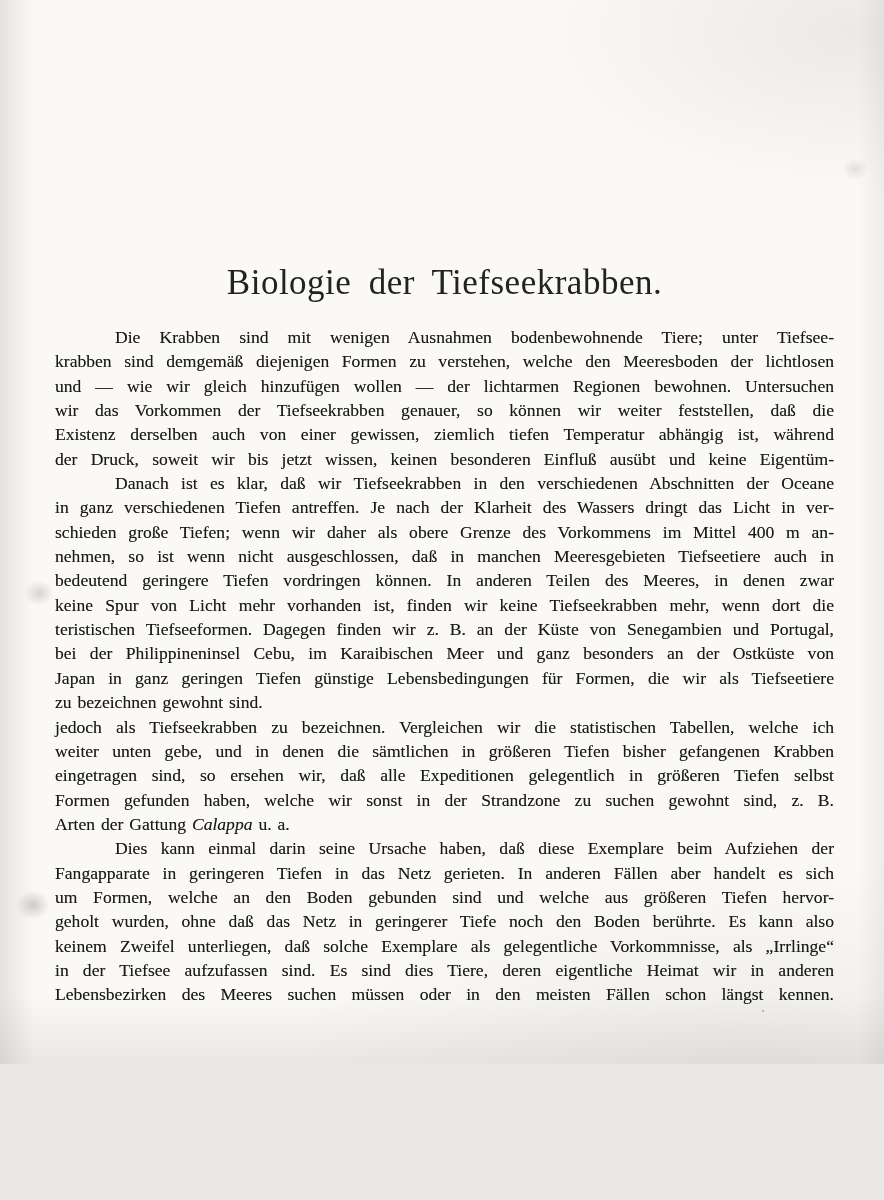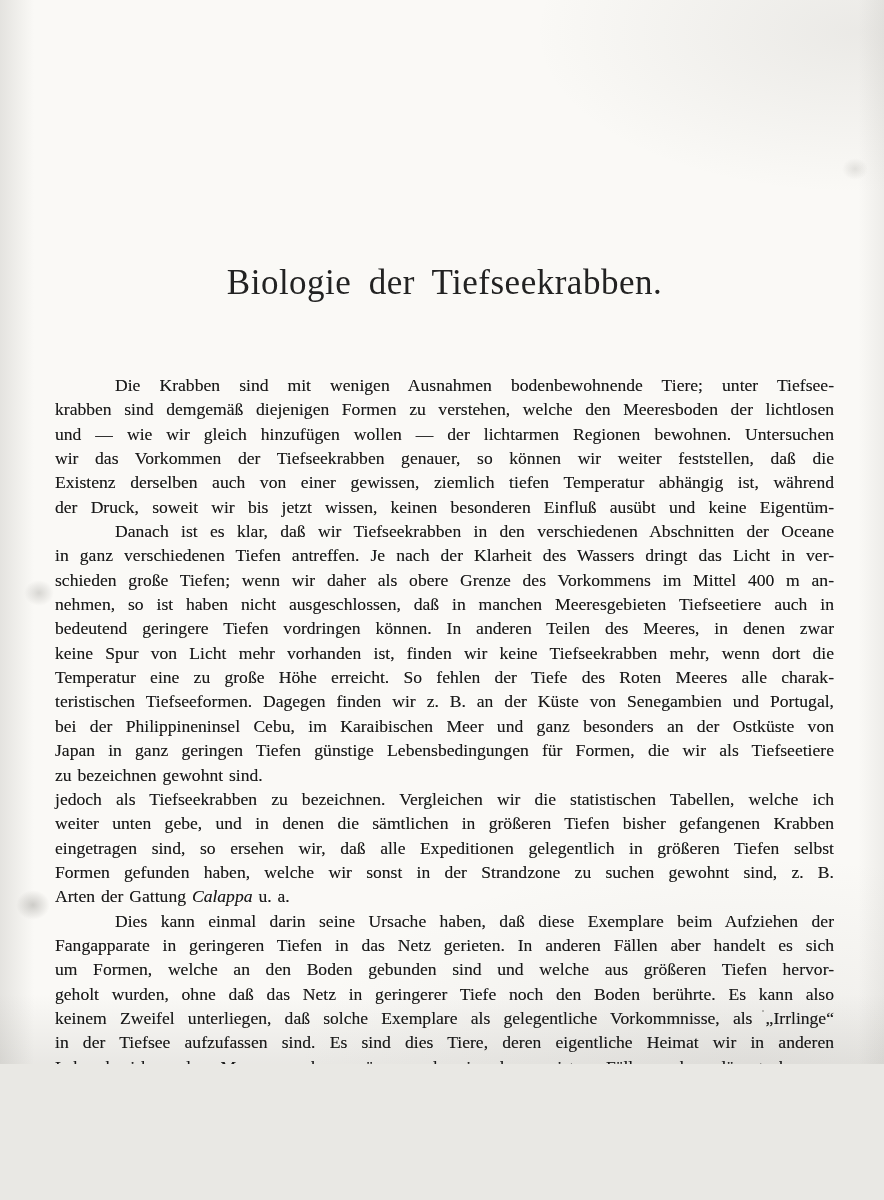--- a/index.html
+++ b/index.html
@@ -22,21 +22,20 @@
   .title{
     position:absolute;left:55px;right:50px;top:262px;margin:0;
     text-align:center;font-weight:400;font-size:35px;line-height:1.2;
     letter-spacing:0.5px;word-spacing:8px;color:#222;
   }
   .bodytext{
     position:absolute;left:55px;right:50px;top:325px;
     font-size:17.6px;line-height:24.35px;color:#191919;
     word-spacing:1.5px;
     text-shadow:0 0 0.4px rgba(20,20,20,0.45);
-    margin-top:48px;
   }
   .ln{text-align:justify;text-align-last:justify;}
   .ln.first{text-indent:60px;}
   .ln.last{text-align-last:left;}
   .footer-sig{
     position:absolute;left:80px;top:1100px;
     font-size:17px;letter-spacing:0.6px;word-spacing:3px;color:#262626;
   }
   .page-number{
     position:absolute;left:748px;top:1087px;
@@ -71,24 +70,23 @@
       <div class="ln">und — wie wir gleich hinzufügen wollen — der lichtarmen Regionen bewohnen. Untersuchen</div>
       <div class="ln">wir das Vorkommen der Tiefseekrabben genauer, so können wir weiter feststellen, daß die</div>
       <div class="ln">Existenz derselben auch von einer gewissen, ziemlich tiefen Temperatur abhängig ist, während</div>
       <div class="ln">der Druck, soweit wir bis jetzt wissen, keinen besonderen Einfluß ausübt und keine Eigentüm-</div>
     </div>
 
     <div class="para">
       <div class="ln first">Danach ist es klar, daß wir Tiefseekrabben in den verschiedenen Abschnitten der Oceane</div>
       <div class="ln">in ganz verschiedenen Tiefen antreffen. Je nach der Klarheit des Wassers dringt das Licht in ver-</div>
       <div class="ln">schieden große Tiefen; wenn wir daher als obere Grenze des Vorkommens im Mittel 400 m an-</div>
-      <div class="ln">nehmen, so ist haben nicht ausgeschlossen, daß in manchen Meeresgebieten Tiefseetiere auch in</div>
+      <div class="ln">nehmen, so ist wenn nicht ausgeschlossen, daß in manchen Meeresgebieten Tiefseetiere auch in</div>
       <div class="ln">bedeutend geringere Tiefen vordringen können. In anderen Teilen des Meeres, in denen zwar</div>
       <div class="ln">keine Spur von Licht mehr vorhanden ist, finden wir keine Tiefseekrabben mehr, wenn dort die</div>
-      <div class="ln">Temperatur eine zu große Höhe erreicht. So fehlen der Tiefe des Roten Meeres alle charak-</div>
       <div class="ln">teristischen Tiefseeformen. Dagegen finden wir z. B. an der Küste von Senegambien und Portugal,</div>
       <div class="ln">bei der Philippineninsel Cebu, im Karaibischen Meer und ganz besonders an der Ostküste von</div>
       <div class="ln">Japan in ganz geringen Tiefen günstige Lebensbedingungen für Formen, die wir als Tiefseetiere</div>
       <div class="ln last">zu bezeichnen gewohnt sind.</div>
     </div>
 
     <div class="para">
       <div class="ln">jedoch als Tiefseekrabben zu bezeichnen. Vergleichen wir die statistischen Tabellen, welche ich</div>
       <div class="ln">weiter unten gebe, und in denen die sämtlichen in größeren Tiefen bisher gefangenen Krabben</div>
       <div class="ln">eingetragen sind, so ersehen wir, daß alle Expeditionen gelegentlich in größeren Tiefen selbst</div>

